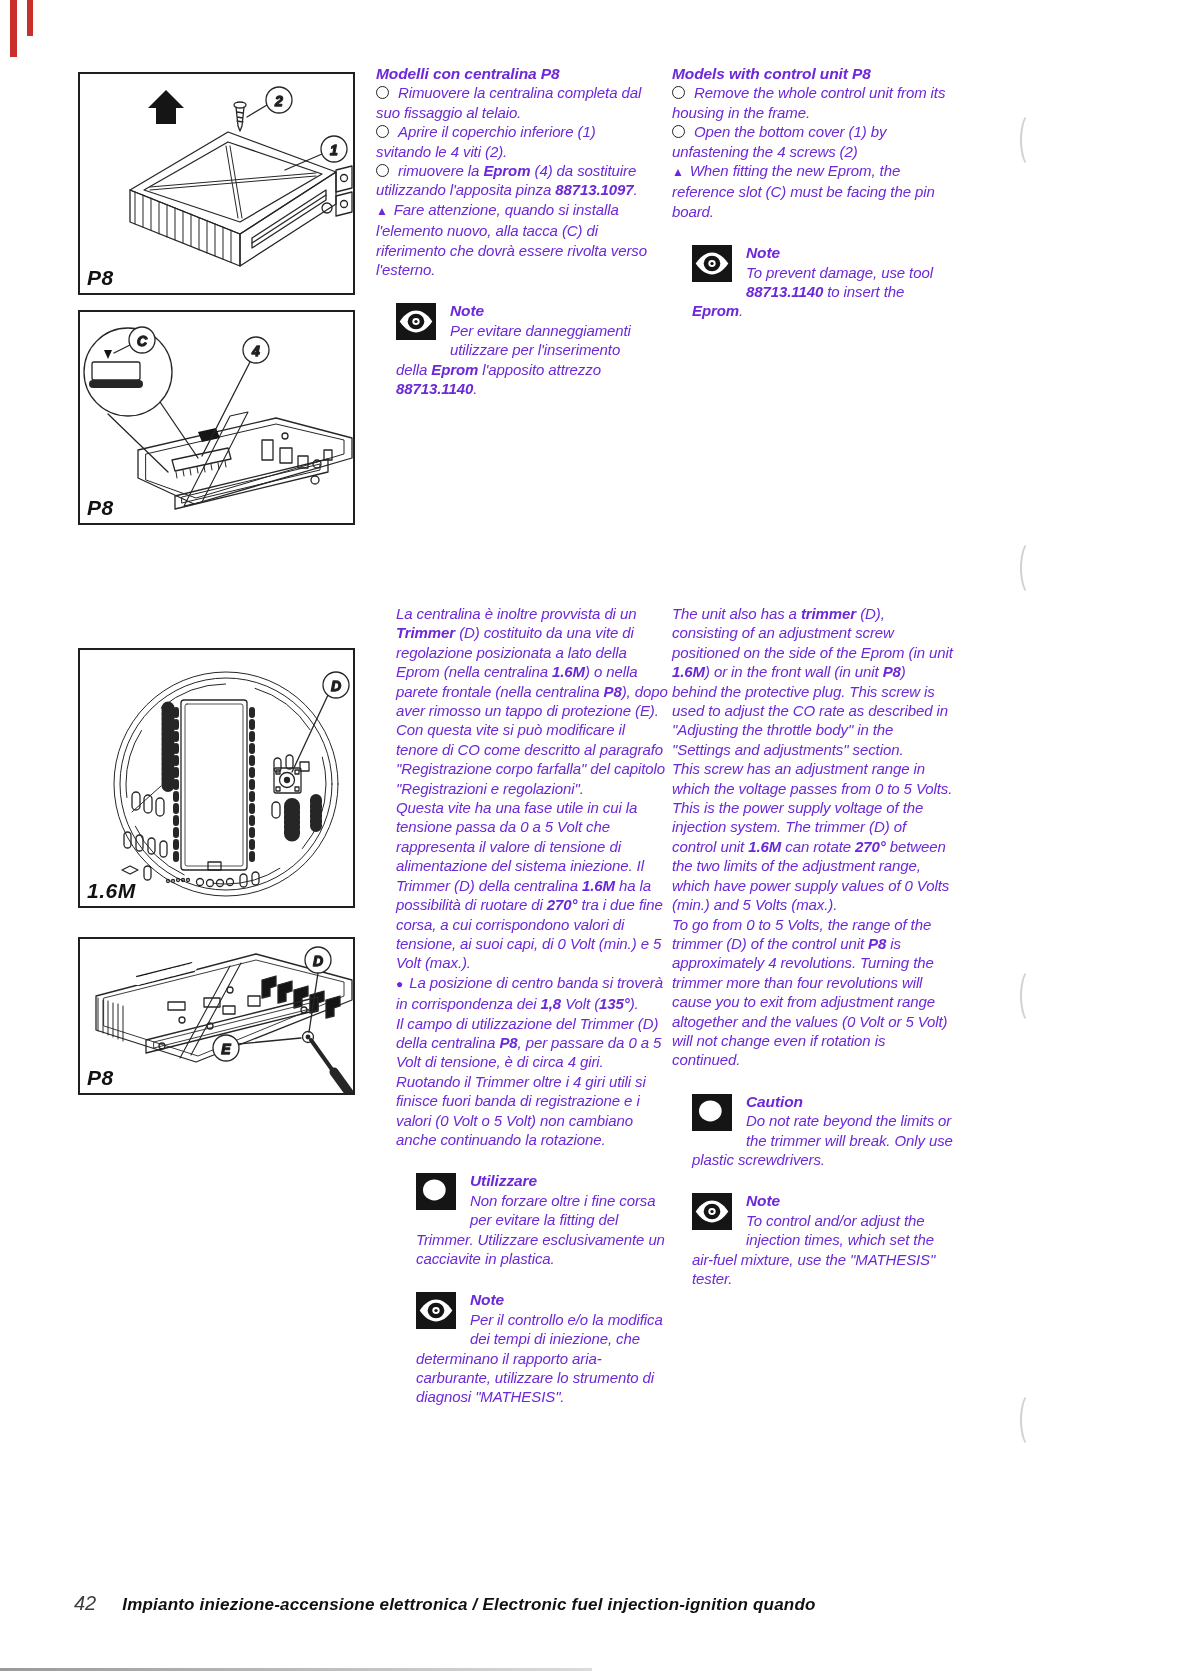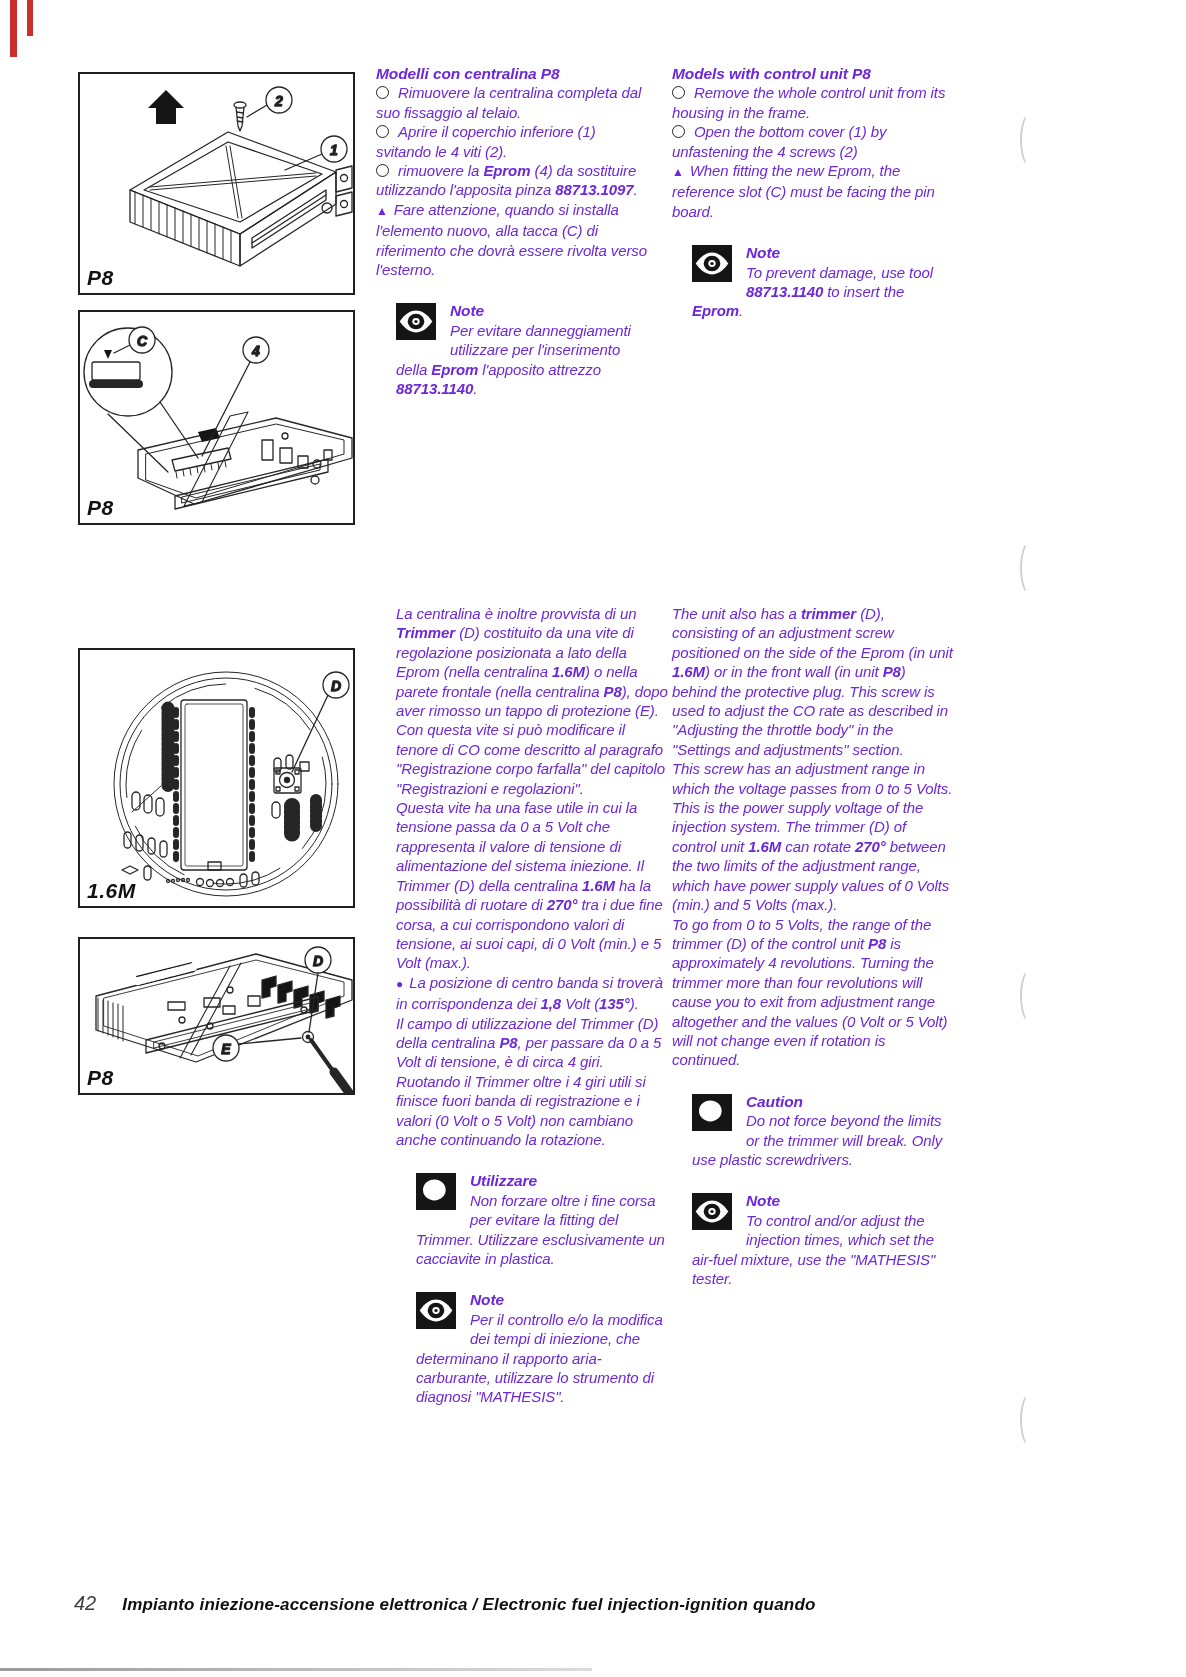--- a/index.html
+++ b/index.html
@@ -318,21 +318,21 @@
       <div class="blk para">This screw has an adjustment range in which the voltage passes from 0 to 5 Volts. This is the power supply voltage of the injection system. The trimmer (D) of control unit <b>1.6M</b> can rotate <b>270°</b> between the two limits of the adjustment range, which have power supply values of 0 Volts (min.) and 5 Volts (max.).</div>
       <div class="blk para">To go from 0 to 5 Volts, the range of the trimmer (D) of the control unit <b>P8</b> is approximately 4 revolutions. Turning the trimmer more than four revolutions will cause you to exit from adjustment range altogether and the values (0 Volt or 5 Volt) will not change even if rotation is continued.</div>
       <div class="blk callout">
         <span class="co-icon">
           <svg viewBox="0 0 24 24" preserveAspectRatio="none">
             <rect width="24" height="24" fill="#151515"></rect>
             <circle cx="11" cy="11" r="6.8" fill="#fff"></circle>
           </svg>
         </span>
         <div class="co-title">Caution</div>
-        <div class="co-body">Do not force beyond the limits or the trimmer will break. Only use plastic screwdrivers.</div>
+        <div class="co-body">Do not rate beyond the limits or the trimmer will break. Only use plastic screwdrivers.</div>
       </div>
       <div class="blk callout">
         <span class="co-icon">
           <svg viewBox="0 0 24 24" preserveAspectRatio="none">
             <rect width="24" height="24" fill="#151515"></rect>
             <path d="M2.2 12 C5.5 6.8 9 4.9 12 4.9 C15 4.9 18.5 6.8 21.8 12 C18.5 17.2 15 19.1 12 19.1 C9 19.1 5.5 17.2 2.2 12 Z" fill="#fff"></path>
             <circle cx="12" cy="12" r="5" fill="#151515"></circle>
             <circle cx="12" cy="12" r="2.2" fill="#fff"></circle>
             <circle cx="12" cy="12" r="1" fill="#151515"></circle>
           </svg>

